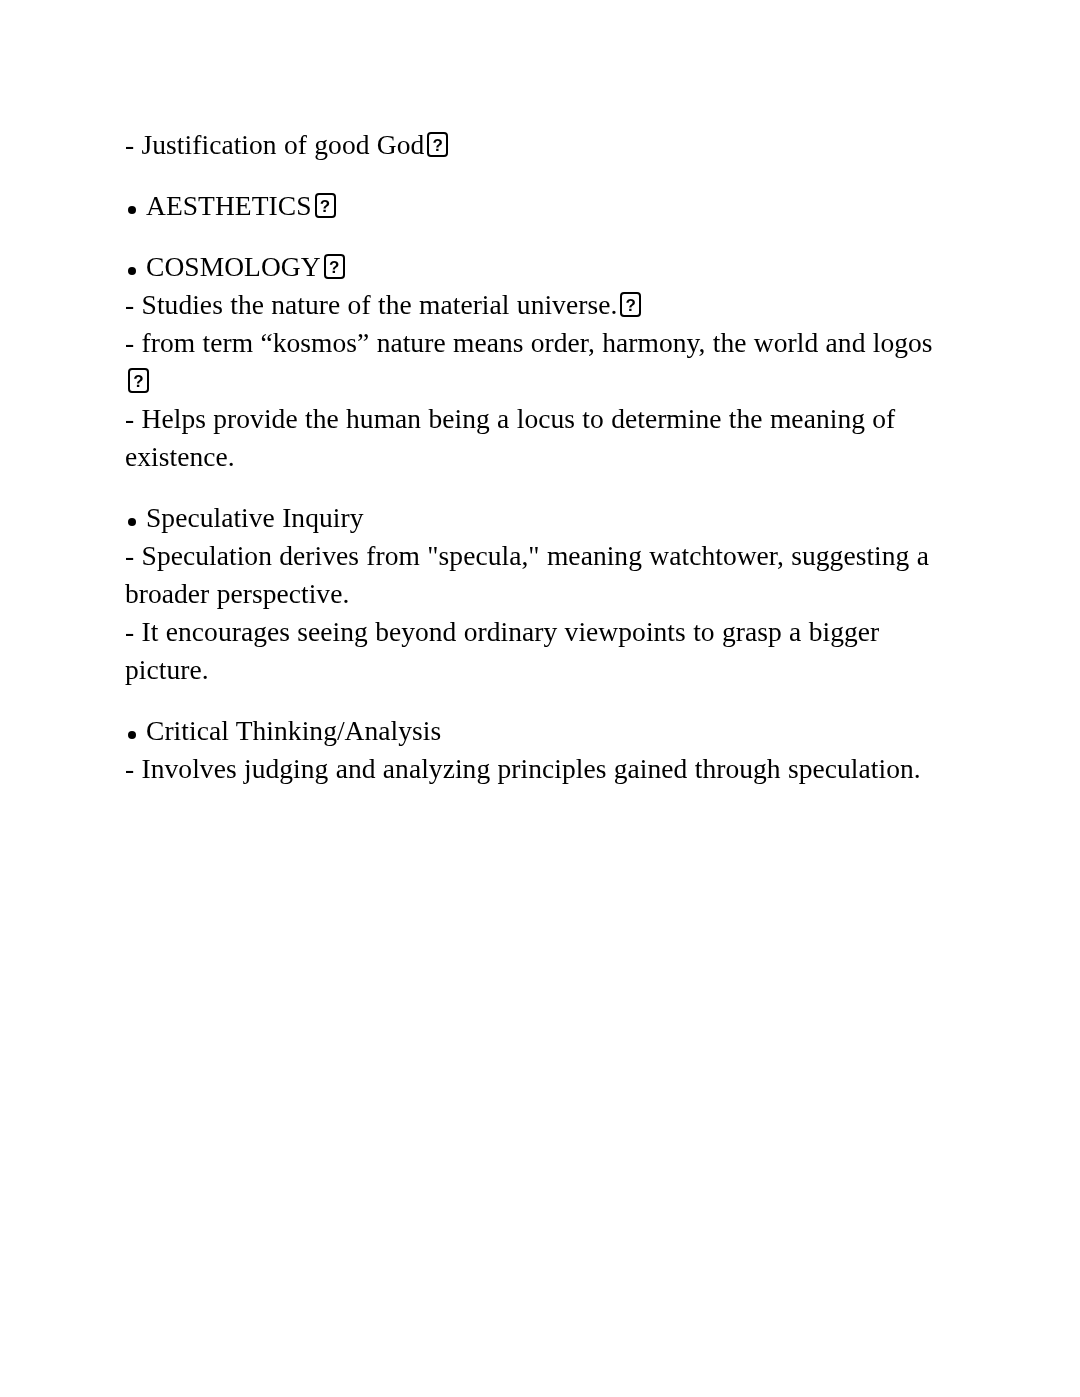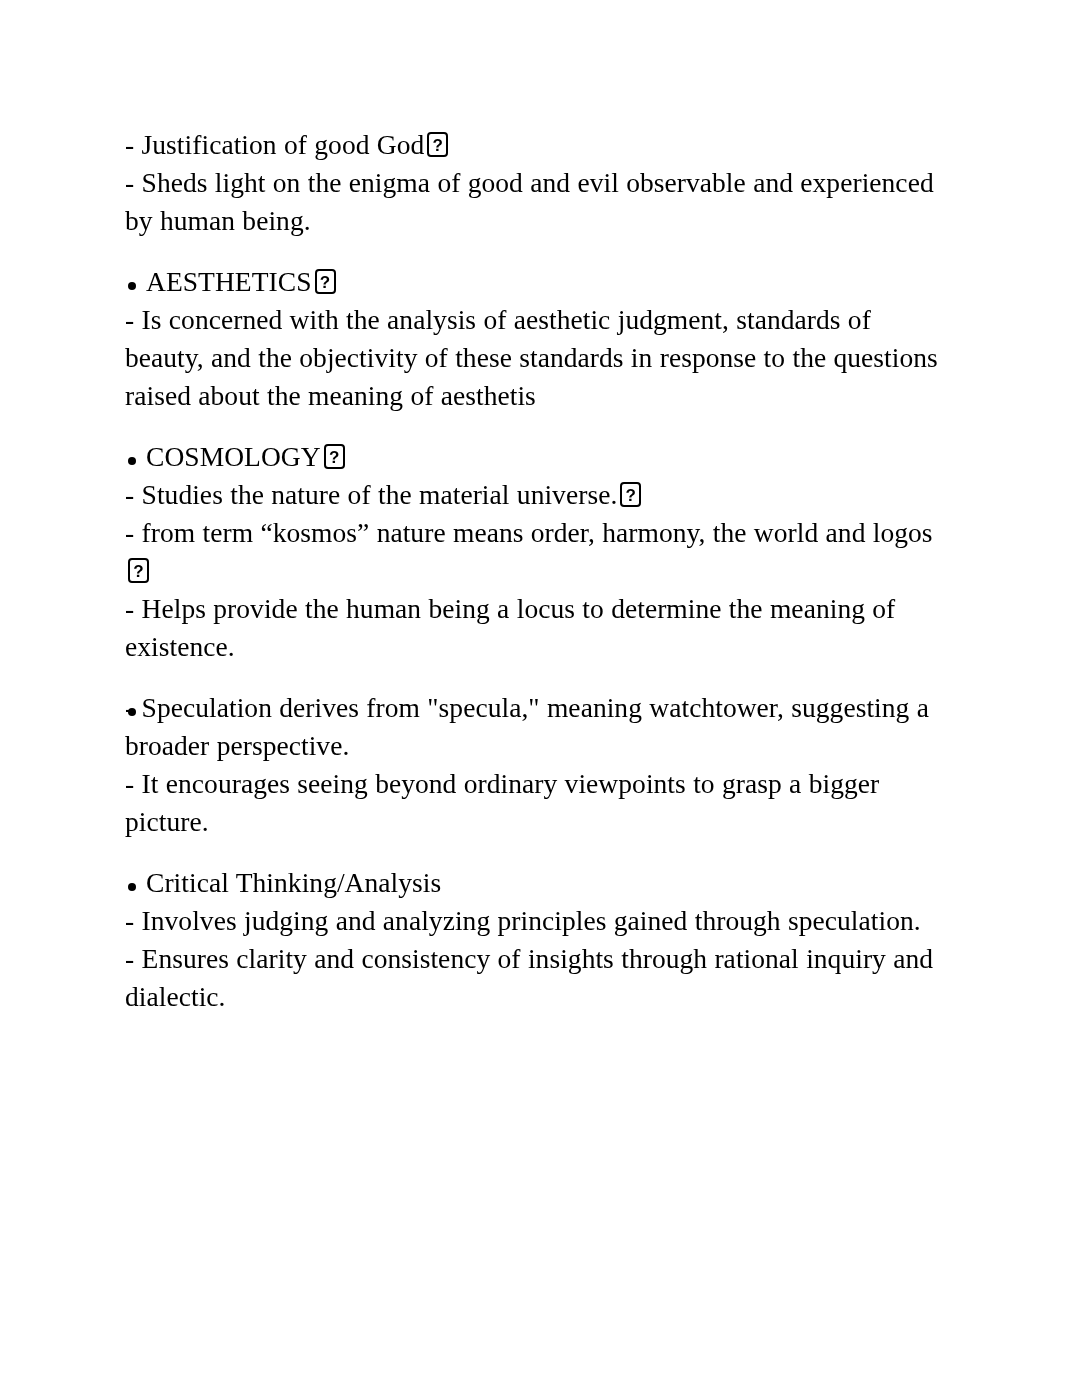--- a/index.html
+++ b/index.html
@@ -89,36 +89,33 @@
     color: #000000;
   }
 </style>
 </head>
 <body>
 
 <div class="page">
   <div class="doc-body" id="doc-body">
       <div class="block">
         <p class="para"><span>-</span> <span>Justification of good God</span><span class="tofu"></span></p>
-        <p class="para"><span>-</span> <span>Sheds light on the enigma of good and evil observable and experienced by human being.</span></p>
       </div>
       <div class="block">
         <p class="para heading"><span class="bullet-dot"></span><span>AESTHETICS</span><span class="tofu"></span></p>
-        <p class="para"><span>-</span> <span>Is concerned with the analysis of aesthetic judgment, standards of beauty, and the objectivity of these standards in response to the questions raised about the meaning of aesthetis</span></p>
       </div>
       <div class="block">
         <p class="para heading"><span class="bullet-dot"></span><span>COSMOLOGY</span><span class="tofu"></span></p>
         <p class="para"><span>-</span> <span>Studies the nature of the material universe.</span><span class="tofu"></span></p>
         <p class="para"><span>-</span> <span>from term “kosmos” nature means order, harmony, the world and logos</span><span class="tofu"></span></p>
         <p class="para"><span>-</span> <span>Helps provide the human being a locus to determine the meaning of existence.</span></p>
       </div>
       <div class="block">
-        <p class="para heading"><span class="bullet-dot"></span></p>
+        <p class="para heading"><span class="bullet-dot"></span><span>Speculative Inquiry</span></p>
         <p class="para"><span>-</span> <span>Speculation derives from "specula," meaning watchtower, suggesting a broader perspective.</span></p>
         <p class="para"><span>-</span> <span>It encourages seeing beyond ordinary viewpoints to grasp a bigger picture.</span></p>
       </div>
       <div class="block">
         <p class="para heading"><span class="bullet-dot"></span><span>Critical Thinking/Analysis</span></p>
         <p class="para"><span>-</span> <span>Involves judging and analyzing principles gained through speculation.</span></p>
-        <p class="para"><span>-</span> <span>Ensures clarity and consistency of insights through rational inquiry and dialectic.</span></p>
       </div>
     </div>
 </div>
 
 </body></html>

